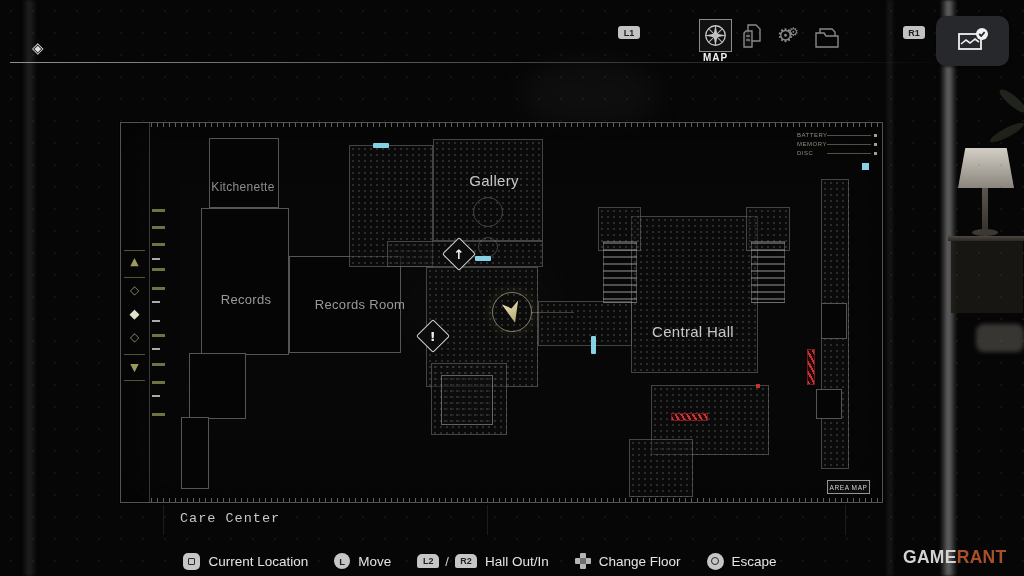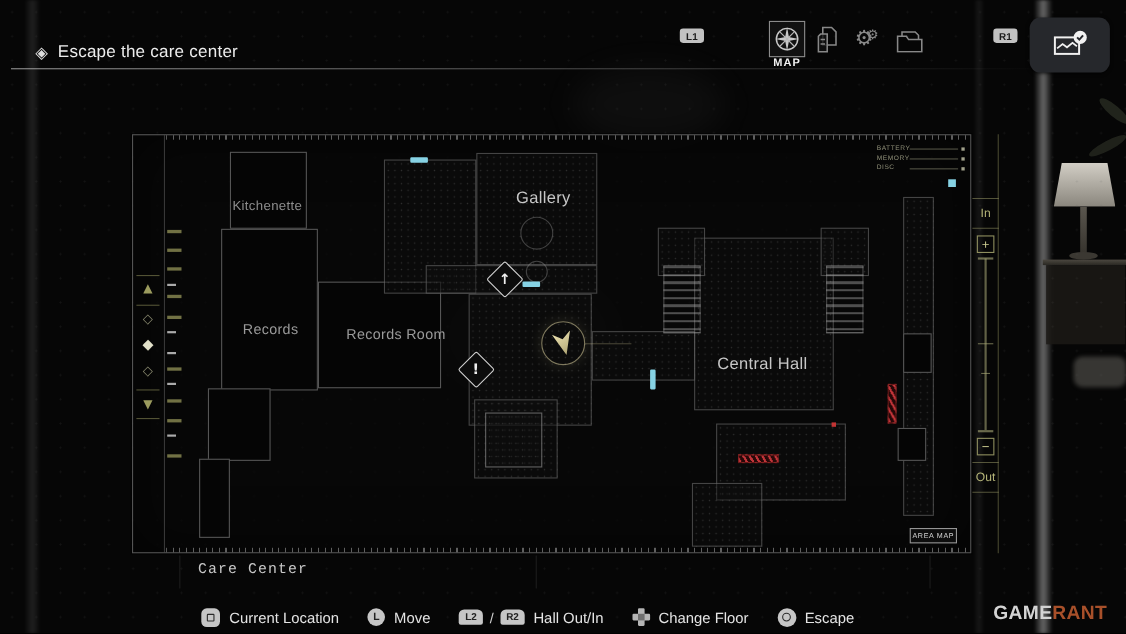--- a/index.html
+++ b/index.html
@@ -119,21 +119,20 @@
   <div class="abs" style="left:972px;top:229px;width:26px;height:7px;border-radius:50%;background:#3b3832;"></div>
   <div class="abs" style="left:948px;top:236px;width:76px;height:5px;background:linear-gradient(#4c4840,#2a2823);"></div>
   <div class="abs" style="left:951px;top:241px;width:72px;height:72px;background:rgba(28,26,22,.85);"></div>
   <div class="abs" style="left:996px;top:96px;width:34px;height:10px;border-radius:50%;background:rgba(52,56,44,.6);transform:rotate(40deg);"></div>
   <div class="abs" style="left:988px;top:128px;width:38px;height:9px;border-radius:50%;background:rgba(48,52,40,.6);transform:rotate(-28deg);"></div>
   <div class="abs" style="left:976px;top:324px;width:48px;height:28px;border-radius:8px;background:rgba(150,145,138,.35);filter:blur(2px);"></div>
   <div class="dots"></div>
 
   <div class="obj-row">
     <span class="obj-ico">◈</span>
-    <span class="obj-label">Escape the care center</span>
   </div>
   <div class="obj-line"></div>
 
   <div class="badge" style="left:618px;top:26px;">L1</div>
   <div class="maptab-box">
     <svg width="27" height="27" viewBox="0 0 32 32">
       <circle cx="16" cy="16" r="11.5" fill="none" stroke="#c8c8c8" stroke-width="1.6"></circle>
       <circle cx="16" cy="16" r="3" fill="#c8c8c8"></circle>
       <path d="M16 3 L18.4 16 L16 29 L13.6 16 Z" fill="#c8c8c8"></path>
       <path d="M3 16 L16 13.6 L29 16 L16 18.4 Z" fill="#c8c8c8"></path>
@@ -271,31 +270,20 @@
         <span class="leg-label">DISC</span>
         <div class="leg-line"></div>
           <span class="leg-dot"></span>
       </div>
     </div>
     <div class="abs" style="left:741px;top:40px;width:7px;height:7px;background:#86d2e4;"></div>
 
     <div class="areamap">AREA MAP</div>
   </div>
 
-  <div class="zoom-rail">
-    <div class="z-inout" style="top:58px;">In</div>
-    <div class="z-btn" style="top:92px;">+</div>
-    <div class="z-cap" style="left:5px;top:112px;width:14px;"></div>
-    <div class="z-track" style="top:113px;height:156px;"></div>
-    <div class="z-cap" style="left:5px;top:190px;width:14px;height:1px;"></div>
-    <div class="z-cap" style="left:8px;top:217px;width:8px;height:1px;"></div>
-    <div class="z-cap" style="left:5px;top:269px;width:14px;"></div>
-    <div class="z-btn" style="top:276px;">−</div>
-    <div class="z-inout" style="top:298px;">Out</div>
-  </div>
 
   <div class="guide" style="left:163px;top:505px;"></div>
   <div class="guide" style="left:487px;top:505px;"></div>
   <div class="guide" style="left:845px;top:505px;"></div>
   <div class="care-label">Care Center</div>
 
   <div class="controls">
     <div class="ctl">
       <span class="btn-face btn-sq">
           <i></i>

